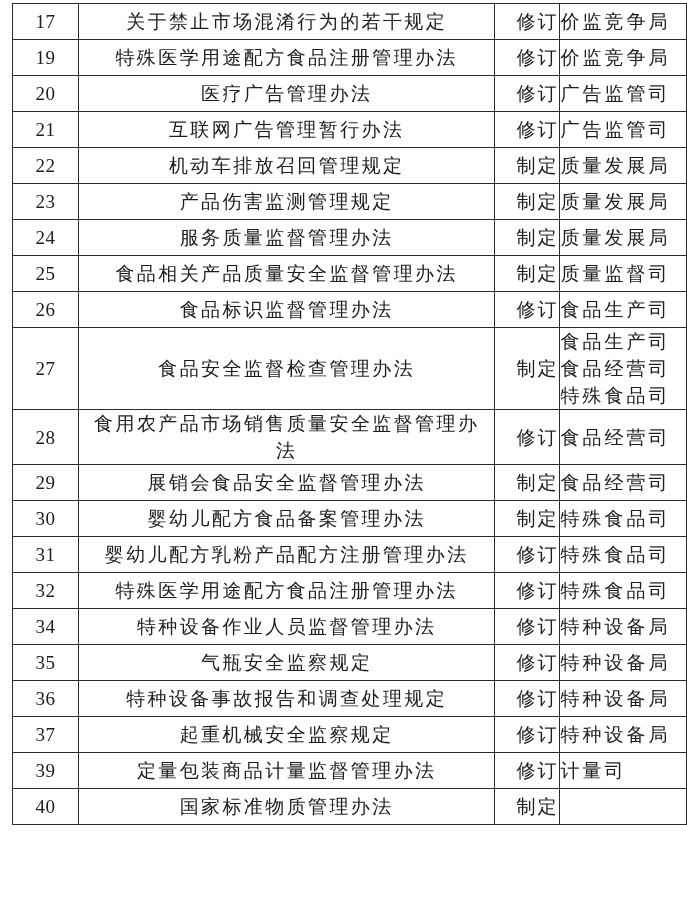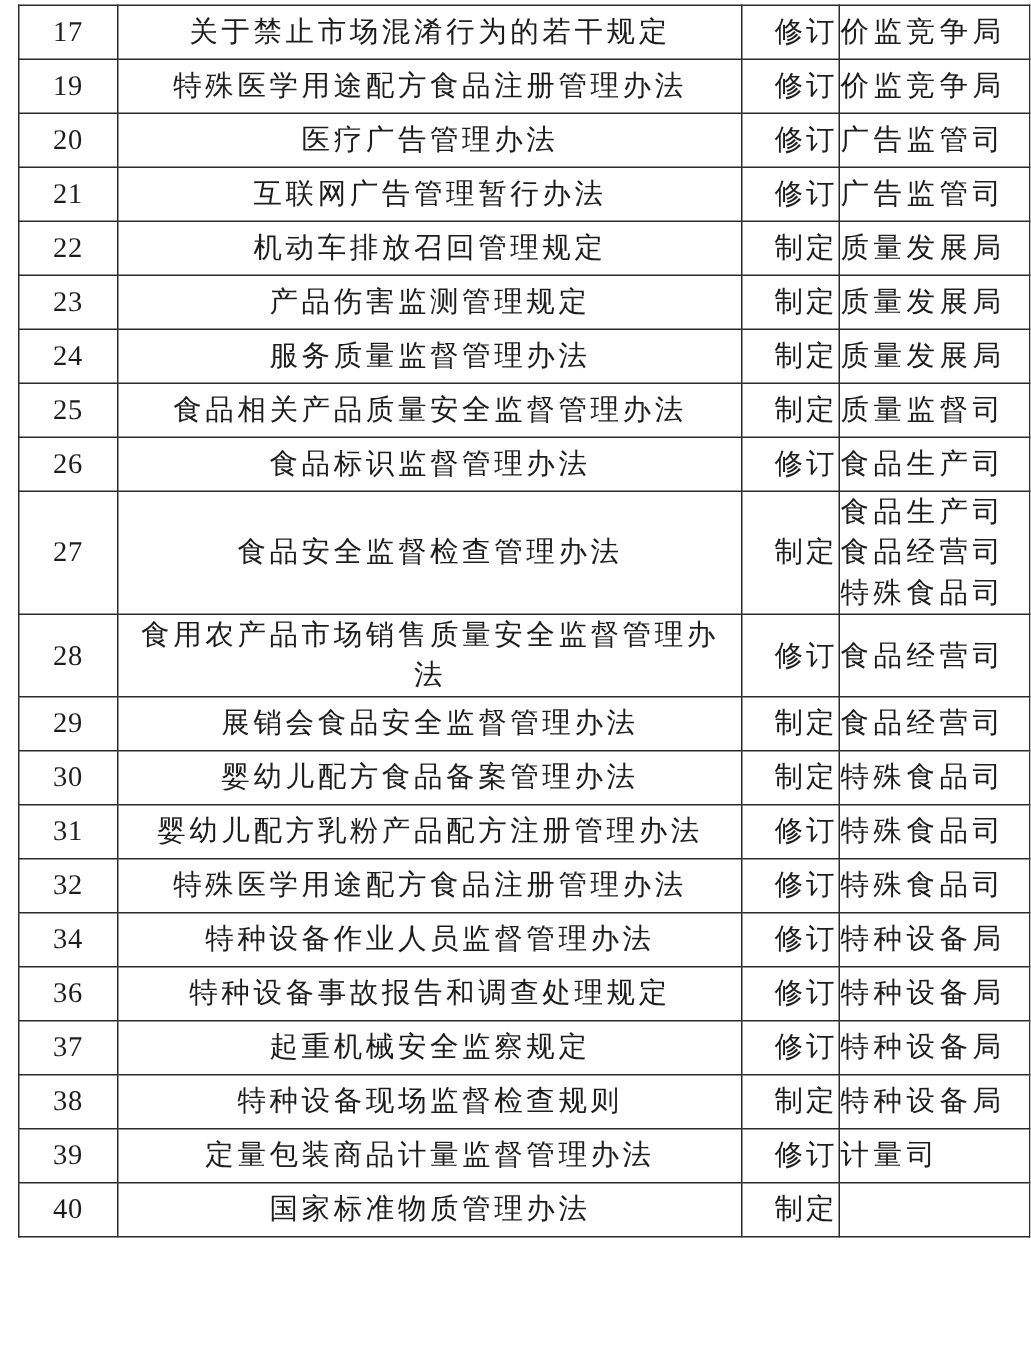--- a/index.html
+++ b/index.html
@@ -191,39 +191,39 @@
   </tr>
         <tr>
     <td class="c-num">34</td>
     <td class="c-name">特种设备作业人员监督管理办法</td>
     <td class="c-action">修订</td>
     <td class="c-dept">
             <div class="dept-line">特种设备局</div>
           </td>
   </tr>
         <tr>
+    <td class="c-num">35</td>
+    <td class="c-name">气瓶安全监察规定</td>
+    <td class="c-action">修订</td>
+    <td class="c-dept">
+            <div class="dept-line">特种设备局</div>
+          </td>
+  </tr>
+        <tr>
     <td class="c-num">36</td>
     <td class="c-name">特种设备事故报告和调查处理规定</td>
     <td class="c-action">修订</td>
     <td class="c-dept">
             <div class="dept-line">特种设备局</div>
           </td>
   </tr>
         <tr>
     <td class="c-num">37</td>
     <td class="c-name">起重机械安全监察规定</td>
     <td class="c-action">修订</td>
-    <td class="c-dept">
-            <div class="dept-line">特种设备局</div>
-          </td>
-  </tr>
-        <tr>
-    <td class="c-num">38</td>
-    <td class="c-name">特种设备现场监督检查规则</td>
-    <td class="c-action">制定</td>
     <td class="c-dept">
             <div class="dept-line">特种设备局</div>
           </td>
   </tr>
         <tr>
     <td class="c-num">39</td>
     <td class="c-name">定量包装商品计量监督管理办法</td>
     <td class="c-action">修订</td>
     <td class="c-dept">
             <div class="dept-line">计量司</div>

